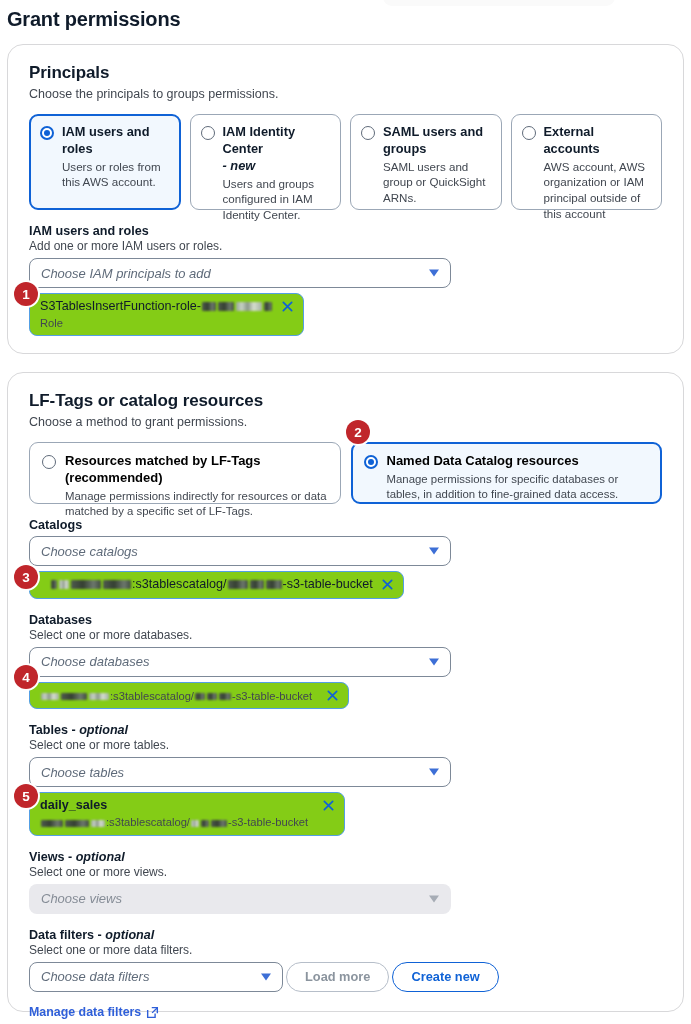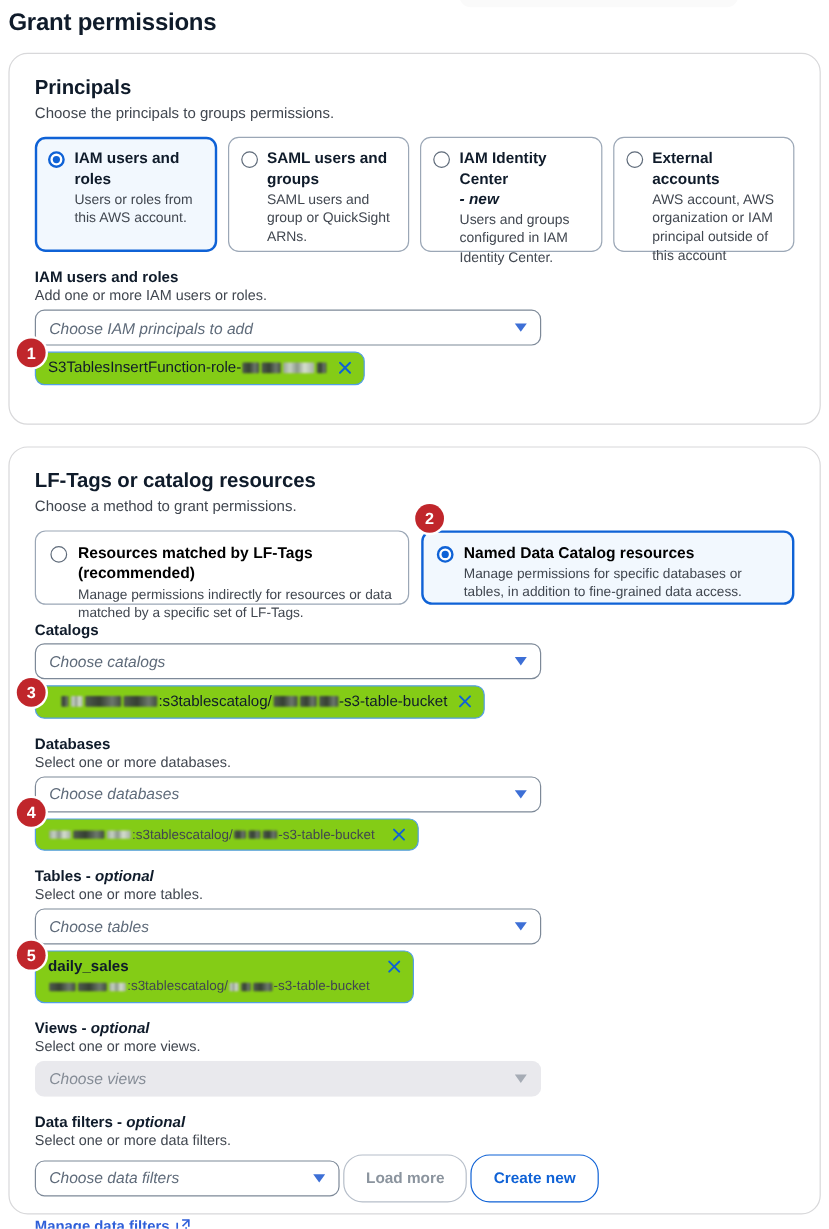--- a/index.html
+++ b/index.html
@@ -175,21 +175,21 @@
     background: #c0262b;
     color: #ffffff; font-size: 13.5px; font-weight: bold;
     display: flex; align-items: center; justify-content: center;
     box-shadow: 0 0 0 2px #ffffff;
     z-index: 10;
   }
 
   
   .btn-row { display: flex; align-items: center; gap: 3px; margin-top: 5px; }
   .btn {
-    height: 40px; border-radius: 16px;
+    height: 30px; border-radius: 16px;
     display: flex; align-items: center; justify-content: center;
     font-size: 12.8px; font-weight: bold; padding: 4px 18px;
   }
   .btn-secondary { border: 1px solid #b6bec9; color: #8b949e; background: #fff; }
   .btn-primary-outline { border: 1.5px solid #0f62d6; color: #0f62d6; background: #fff; }
 
   .link-row { margin-top: 13px; display: flex; align-items: center; gap: 5px; }
   .link {
     font-size: 12.4px; font-weight: bold; color: #2f5fd9;
   }
@@ -209,65 +209,66 @@
       <div class="section-title">Principals</div>
       <div class="section-desc">Choose the principals to groups permissions.</div>
 
       <div class="card-row">
 
         <div class="rcard selected">
           <div class="radio on"></div>
           <div class="rcard-body">
             <div class="rcard-label">IAM users and roles</div>
             <div class="rcard-desc">Users or roles from this AWS account.</div>
-          </div>
-        </div>
-
-        <div class="rcard">
-          <div class="radio"></div>
-          <div class="rcard-body">
-            <div class="rcard-label">SAML users and groups</div>
-            <div class="rcard-desc">SAML users and group or QuickSight ARNs.</div>
           </div>
         </div>
 
         <div class="rcard">
           <div class="radio"></div>
           <div class="rcard-body">
             <div class="rcard-label">
               <span>IAM Identity Center</span><br>
               <span class="newtag">- new</span>
             </div>
             <div class="rcard-desc">Users and groups configured in IAM Identity Center.</div>
           </div>
         </div>
 
         <div class="rcard">
           <div class="radio"></div>
           <div class="rcard-body">
+            <div class="rcard-label">SAML users and groups</div>
+            <div class="rcard-desc">SAML users and group or QuickSight ARNs.</div>
+          </div>
+        </div>
+
+        <div class="rcard">
+          <div class="radio"></div>
+          <div class="rcard-body">
             <div class="rcard-label">External accounts</div>
             <div class="rcard-desc">AWS account, AWS organization or IAM principal outside of this account</div>
           </div>
         </div>
 
       </div>
 
       <div class="field-label">IAM users and roles</div>
       <div class="field-help">Add one or more IAM users or roles.</div>
 
       <div class="select" style="width:422px">
         <span>Choose IAM principals to add</span>
         <span class="caret"></span>
       </div>
 
       <div style="position:relative; display:inline-block;">
         <div class="chip">
           <div class="chip-title">
             <span>S3TablesInsertFunction-role-</span><span class="blur dark" style="width:14px"></span><span class="blur dark" style="width:16px"></span><span class="blur" style="width:26px"></span><span class="blur dark" style="width:8px"></span>
           </div>
+          <div class="chip-sub">Role</div>
           <span class="chip-x">
             <svg viewBox="0 0 14 14" width="13" height="13" fill="none" stroke="currentColor" stroke-width="1.8" stroke-linecap="round">
               <path d="M2.5 2.5 L11.5 11.5 M11.5 2.5 L2.5 11.5"></path>
             </svg>
           </span>
         </div>
       </div>
 
     </div>
 

